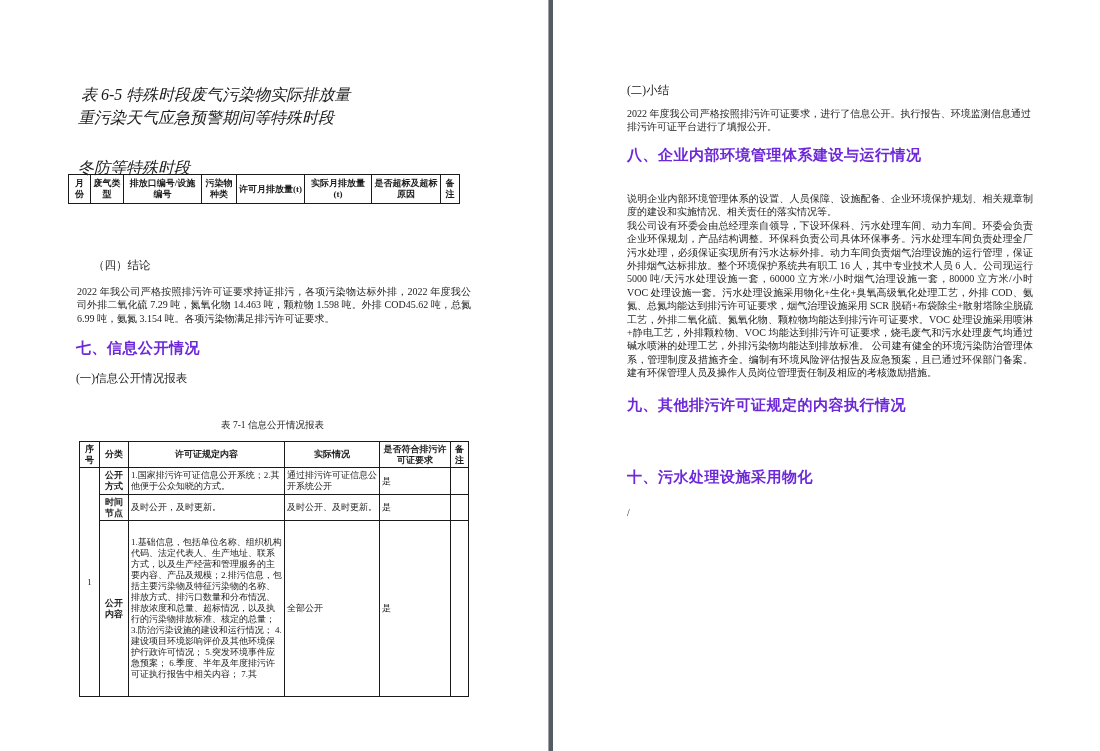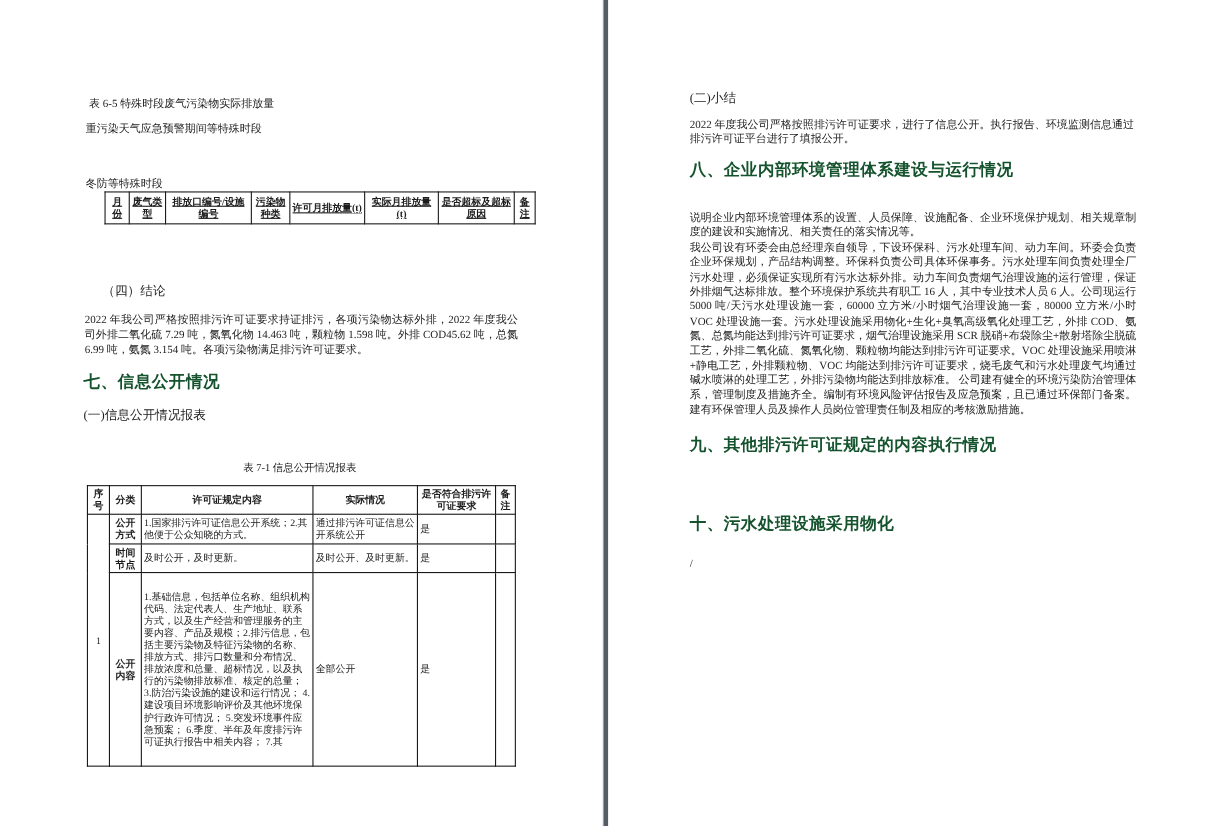--- a/index.html
+++ b/index.html
@@ -9,26 +9,26 @@
     font-family:"Liberation Serif","DejaVu Serif",serif;
     color:#1c1c1c;
   }
   .canvas{position:relative;width:1100px;height:751px;background:#fdfdfd;}
   .page{position:absolute;top:0;height:751px;background:#ffffff;}
   .page-left{left:0;width:548px;}
   .page-right{left:553px;width:547px;}
   .divider{position:absolute;top:0;left:548px;width:5px;height:751px;
     background:linear-gradient(to right,#9aa0a6 0%,#9aa0a6 20%,#565c63 20%,#565c63 100%);}
   .abs{position:absolute;}
-  .caption{font-size:10px;line-height:12px;color:#1c1c1c;}
+  .caption{font-size:16px;line-height:12px;color:#1c1c1c;font-style:italic;}
   .body-text{font-size:10px;line-height:13.4px;text-align:justify;color:#1c1c1c;}
   .sub-heading{font-size:11.5px;line-height:14px;color:#1c1c1c;}
   .big-heading{
     font-family:"Liberation Sans","DejaVu Sans",sans-serif;
-    font-weight:bold;font-size:15px;line-height:17px;color:#14532d;letter-spacing:0.5px;
+    font-weight:bold;font-size:15px;line-height:17px;color:#6d28d9;letter-spacing:0.5px;
   }
   table.doc{border-collapse:collapse;table-layout:fixed;}
   table.doc td{
     border:1px solid #1a1a1a;
     font-size:9px;line-height:11px;
     padding:1px 2px;color:#1c1c1c;
     overflow:hidden;vertical-align:middle;
   }
   table.doc td.hdr{text-align:center;font-weight:bold;}
   table.doc td.ctr{text-align:center;}
@@ -44,21 +44,21 @@
 
   <div class="page page-left">
 
     <div class="abs caption" style="left:81px;top:89px;">表 6-5 特殊时段废气污染物实际排放量</div>
 
     <div class="abs caption" style="left:78px;top:112px;">重污染天气应急预警期间等特殊时段</div>
 
 
     <div class="abs caption" style="left:78px;top:162px;">冬防等特殊时段</div>
 
-    <table class="doc abs" style="left:95px;top:174px;width:391px;text-decoration:underline;">
+    <table class="doc abs" style="left:68px;top:174px;width:391px;">
       <colgroup>
         <col style="width:22px">
           <col style="width:33px">
           <col style="width:78px">
           <col style="width:35px">
         <col style="width:68px">
           <col style="width:67px">
           <col style="width:69px">
           <col style="width:19px">
       </colgroup>

